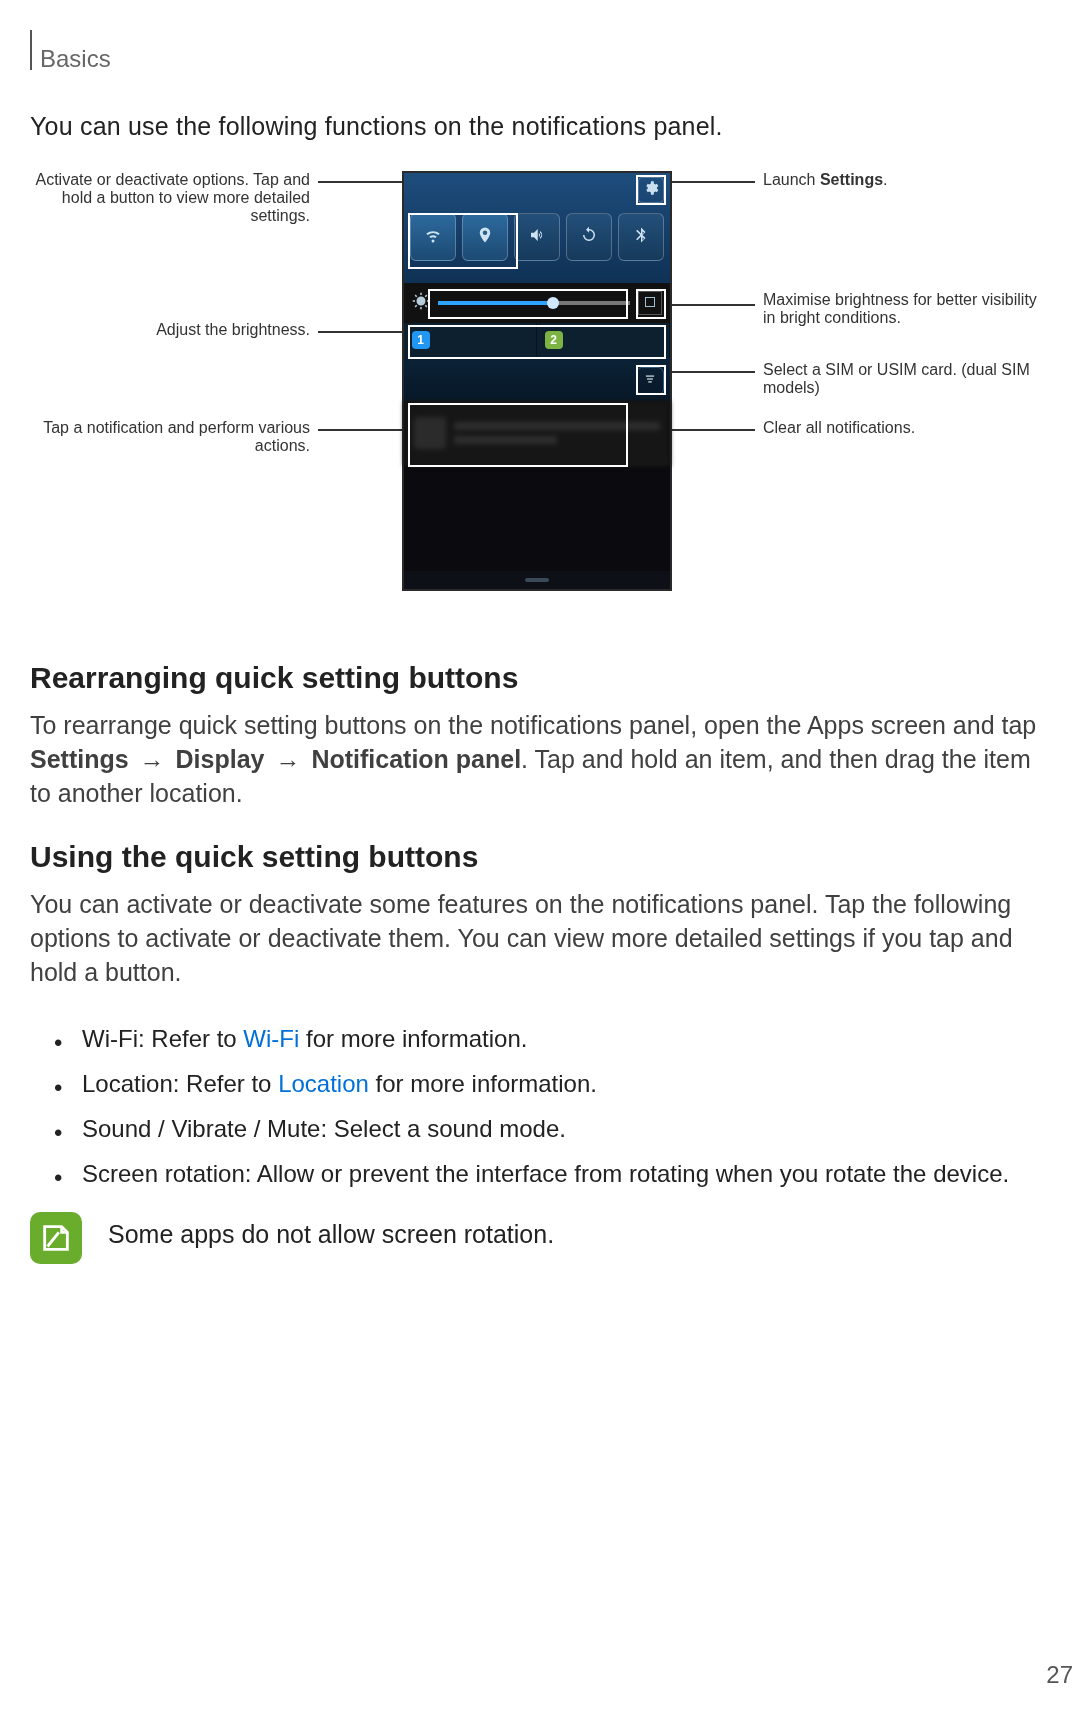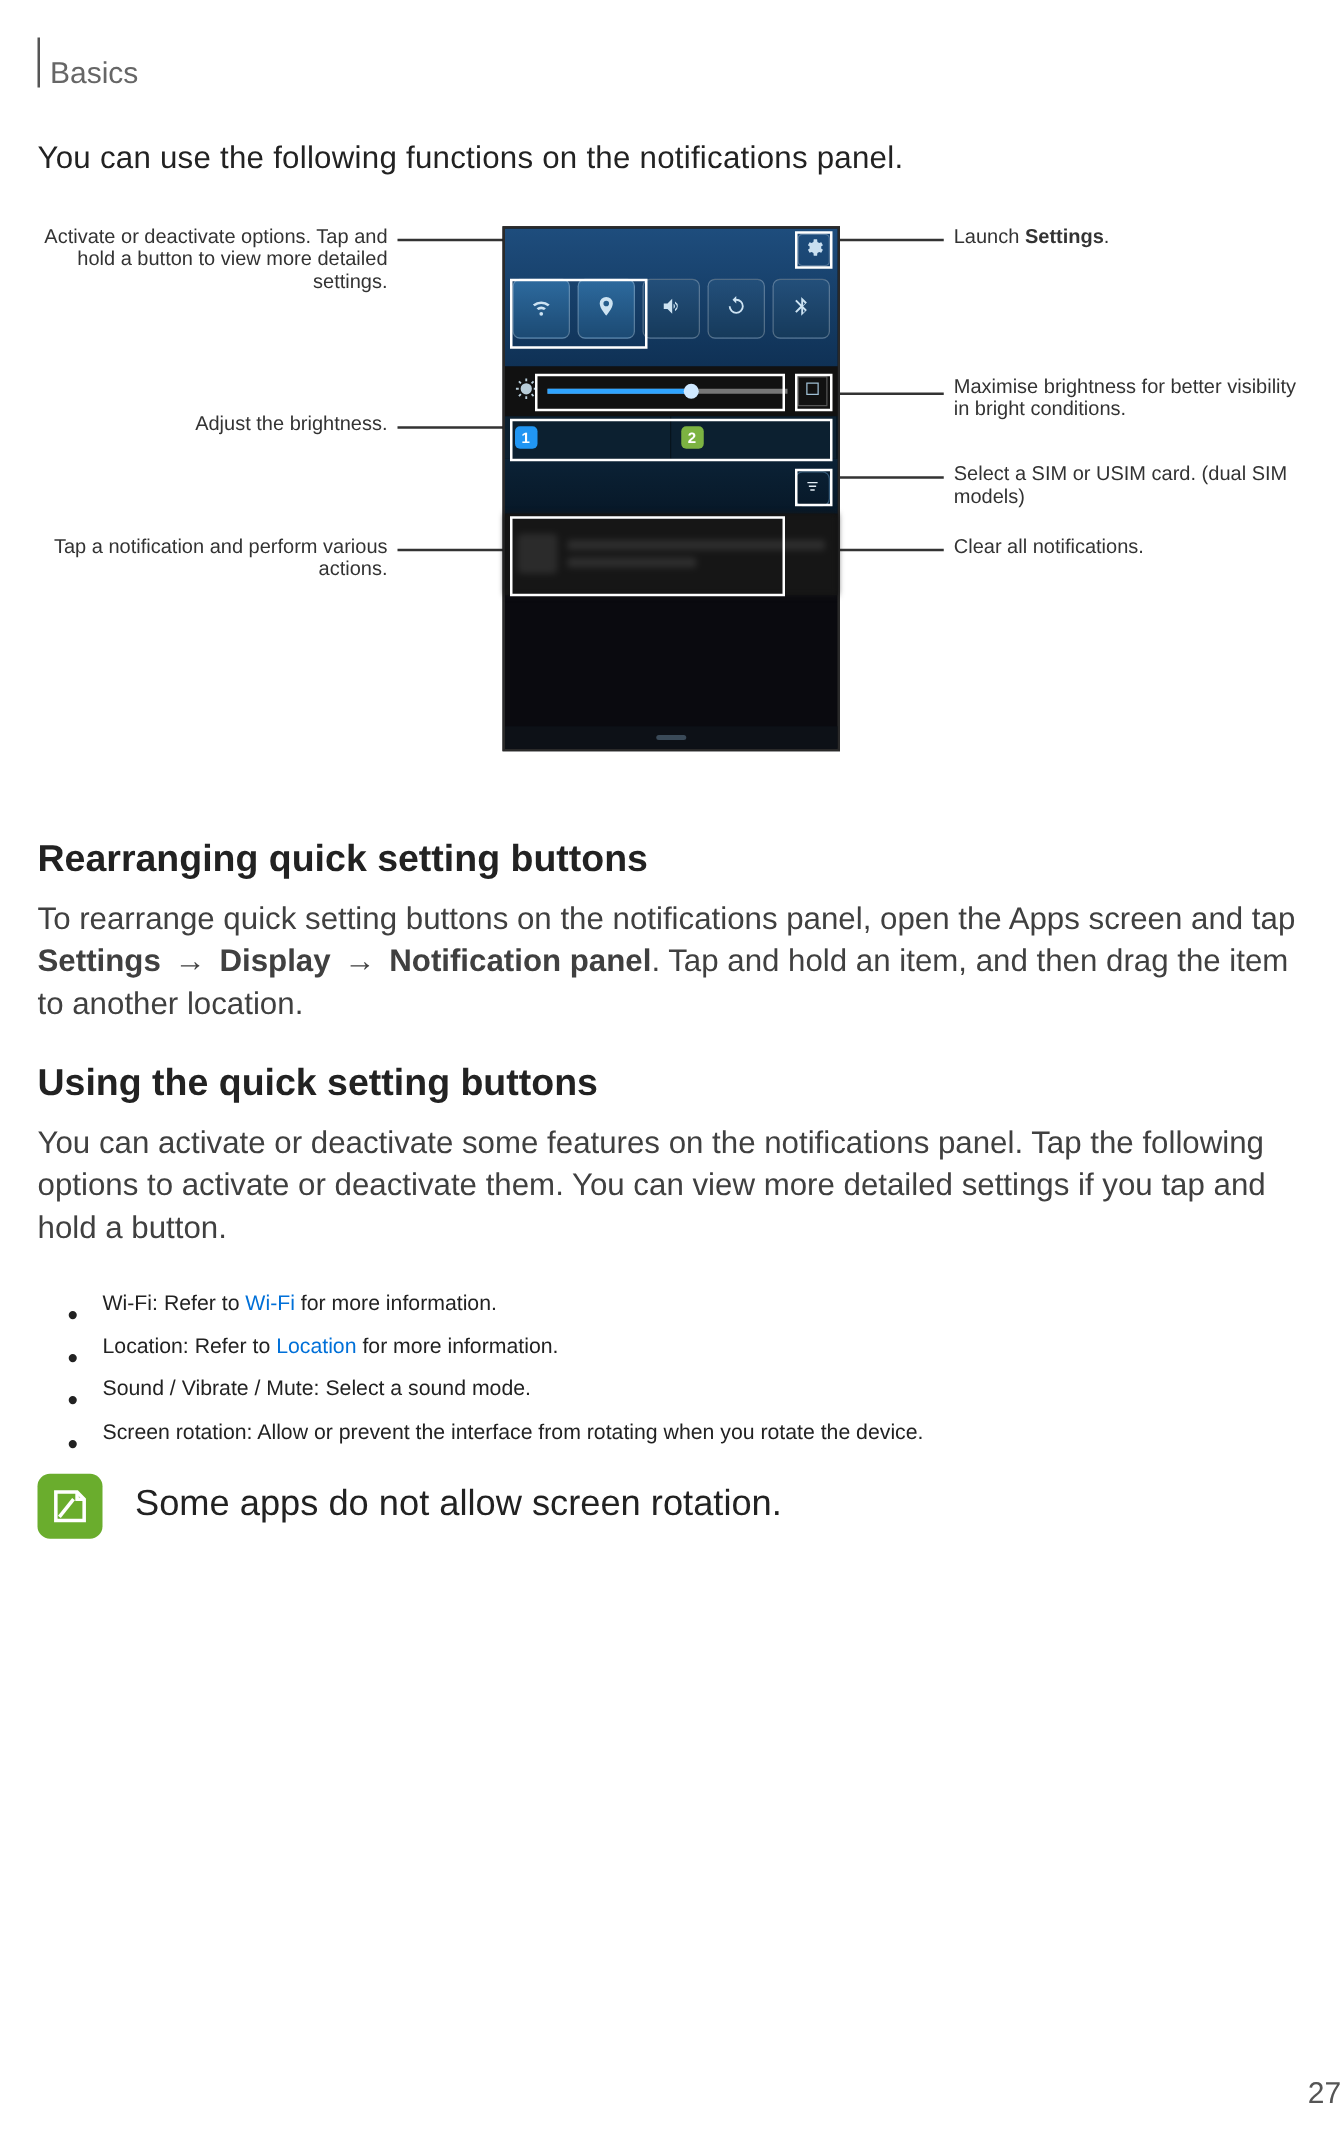--- a/index.html
+++ b/index.html
@@ -34,21 +34,21 @@
   }
   .content {
     position: absolute;
     top: 112px;
     left: 30px;
     right: 30px;
   }
   .intro {
     font-size: 25px;
     color: #222;
-    margin-bottom: 40px;
+    margin-bottom: 30px;
     letter-spacing: 0.2px;
   }
   
   .figure-wrap {
     position: relative;
     width: 1013px;
     height: 440px;
     margin-bottom: 50px;
   }
   .callout-left  { left: 0; text-align: right; }
@@ -249,21 +249,21 @@
     margin-bottom: 30px;
   }
   .para .bold { font-weight: 700; }
   .arrow { margin: 0 4px; }
   ul.bullets {
     list-style: none;
     padding: 0;
     margin: 0 0 20px 0;
   }
   ul.bullets li {
-    font-size: 17px;
+    font-size: 24px;
     color: #222;
     line-height: 1.55;
     padding-left: 52px;
     position: relative;
     margin-bottom: 8px;
   }
   ul.bullets li::before {
     content: "•";
     position: absolute;
     left: 24px;
@@ -283,21 +283,21 @@
     height: 52px;
     border-radius: 10px;
     background: #6aad2d;
     display: flex;
     align-items: center;
     justify-content: center;
     flex-shrink: 0;
   }
   .note-icon svg { stroke: #fff; fill: none; }
   .note-text {
-    font-size: 29px;
+    font-size: 25px;
     color: #222;
     padding-top: 8px;
   }
   .pagenum {
     position: absolute;
     bottom: 30px;
     left: 0;
     right: 0;
     text-align: right;
     font-size: 24px;

